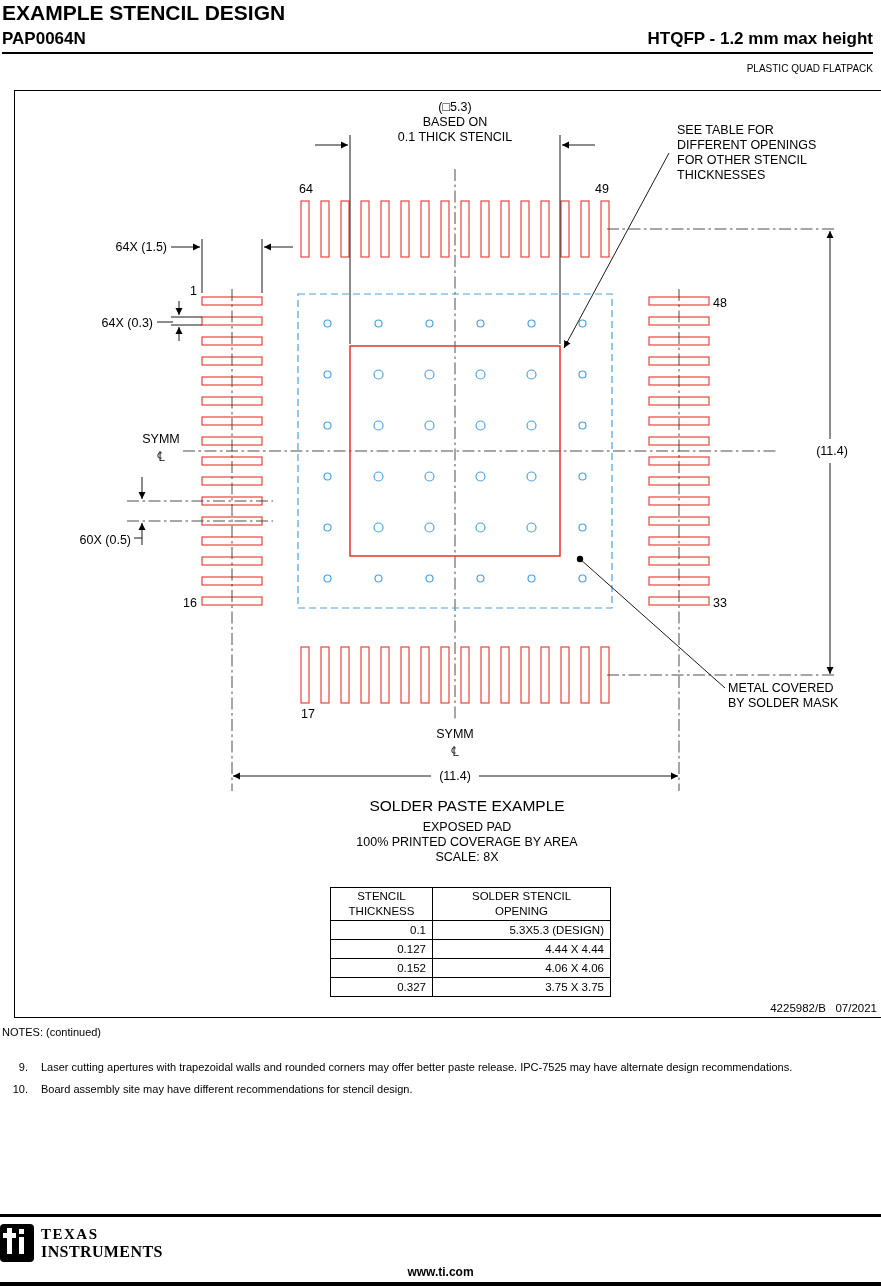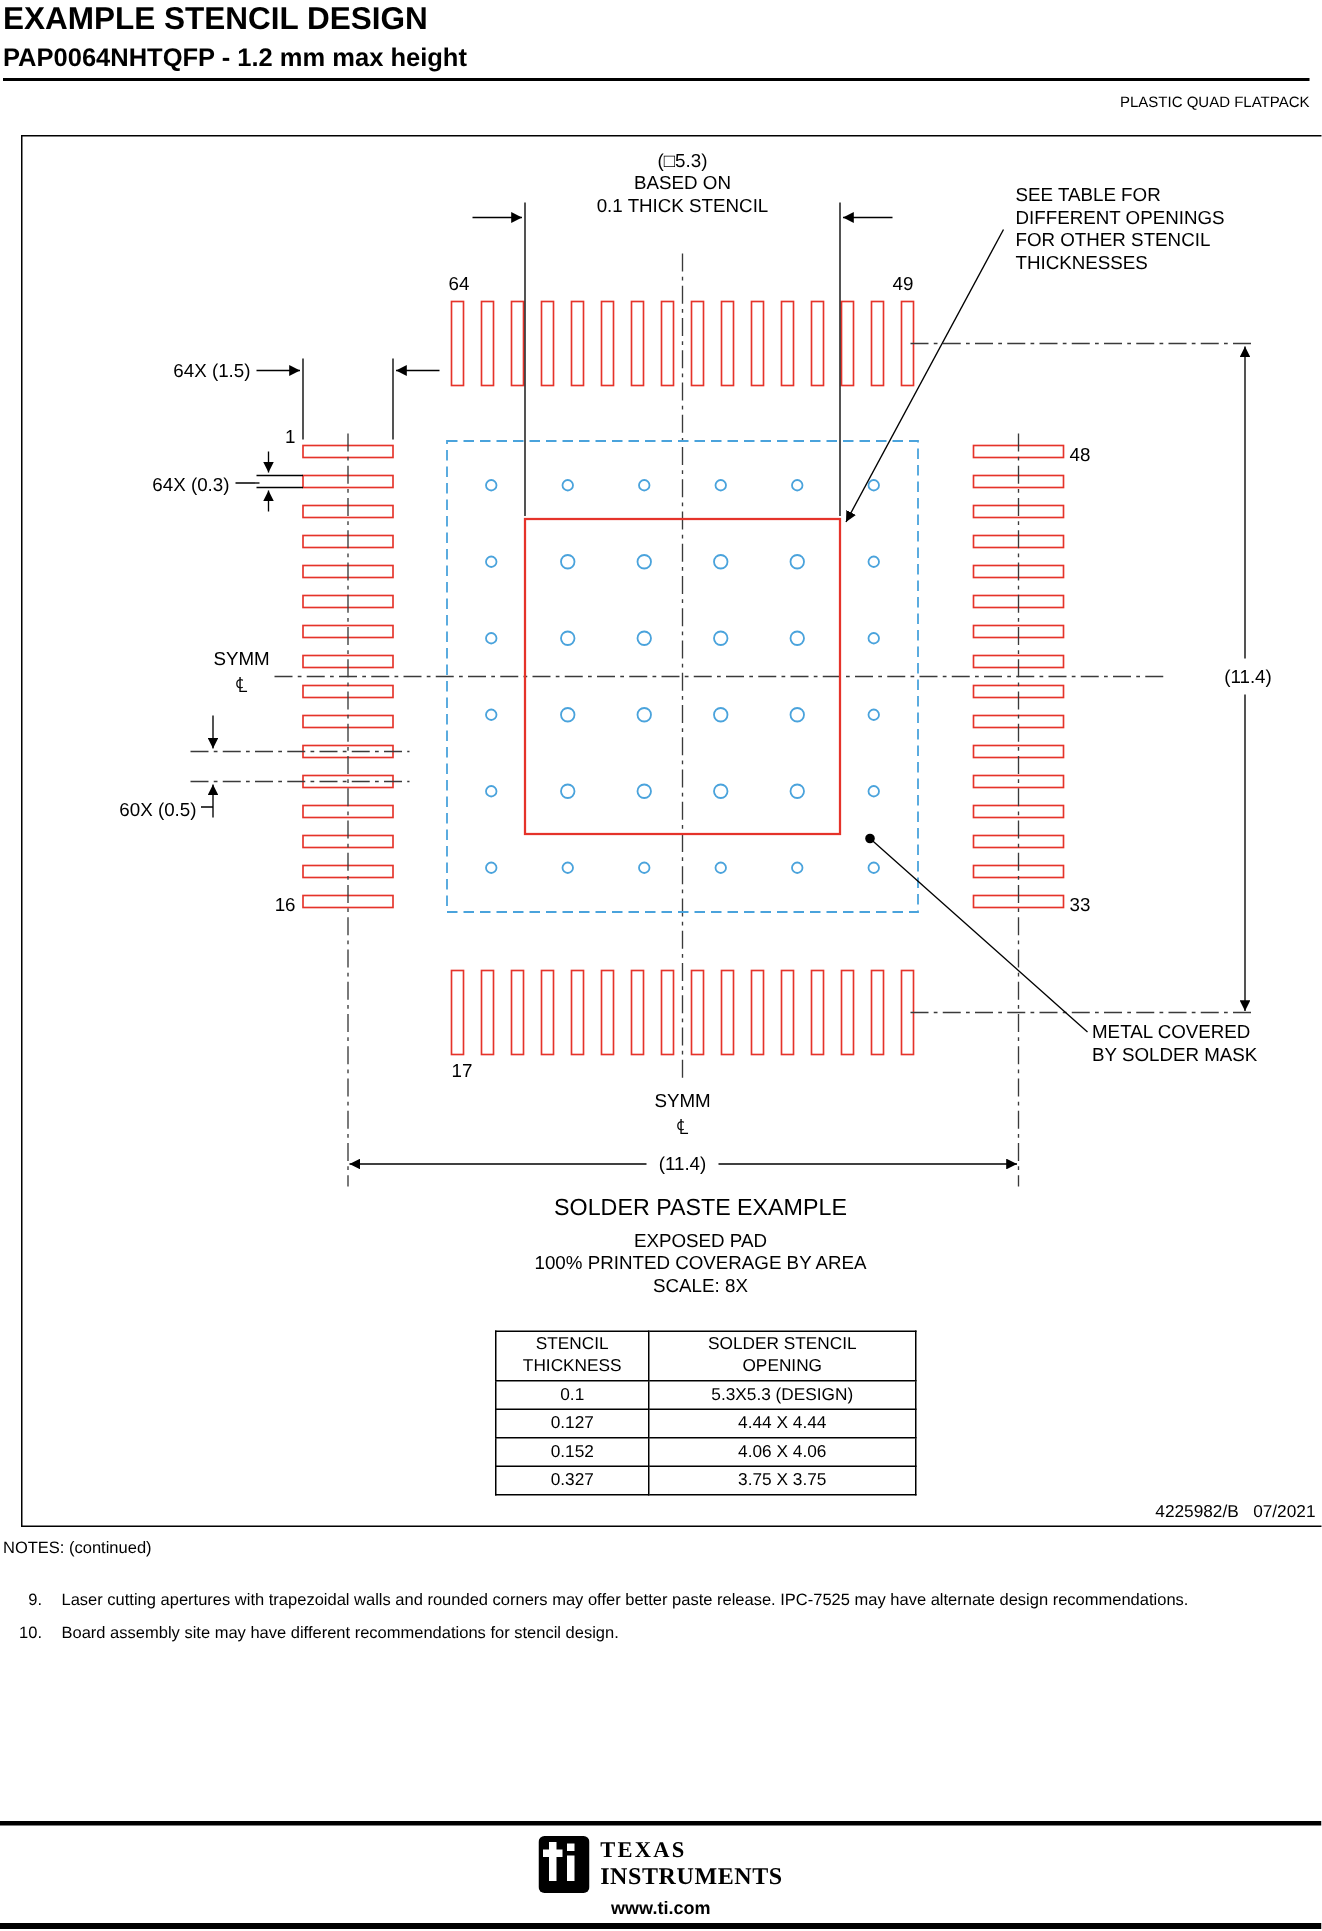--- a/index.html
+++ b/index.html
@@ -3,21 +3,21 @@
 <meta charset="utf-8">
 <style>
   html,body{margin:0;padding:0;}
   body{
     width:881px;height:1287px;position:relative;background:#fff;color:#000;
     font-family:"Liberation Sans",sans-serif;overflow:hidden;
   }
   
   .header{padding:2px 8px 0 2px;}
   .header .title{font-size:21px;font-weight:bold;line-height:1.05;}
-  .header .subrow{display:flex;justify-content:flex-start;align-items:flex-end;margin-top:5px;}
+  .header .subrow{display:flex;justify-content:space-between;align-items:flex-end;margin-top:5px;}
   .part-number{font-size:17px;font-weight:bold;}
   .pkg-desc{font-size:17px;font-weight:bold;}
   .rule{border-bottom:2.5px solid #000;margin-top:3px;}
   .pkg-type{text-align:right;font-size:10px;margin-top:9px;}
   
   .frame{position:absolute;left:14px;top:90px;width:870px;height:926px;border:1.6px solid #000;}
   .frame svg.drawing{position:absolute;left:0;top:0;width:100%;height:100%;}
   svg text{font-family:"Liberation Sans",sans-serif;font-size:12.5px;fill:#000;}
   svg text.cls{font-size:14px;}
   .pad{stroke:var(--pad-red);stroke-width:1.1;fill:#fff;}
@@ -27,32 +27,32 @@
   .cl{stroke:var(--line-dark);stroke-width:0.9;fill:none;stroke-dasharray:12 3.5 2.5 3.5;}
   .thin{stroke:#000;stroke-width:0.9;fill:none;}
   
   .caption{position:absolute;left:0;right:0;top:706px;text-align:center;transform:translateX(17px);}
   .caption .cap-title{font-size:15.5px;margin-bottom:5px;}
   .caption .cap-line{font-size:12.5px;line-height:15px;}
   
   table.stencil{position:absolute;left:315px;top:796px;border-collapse:collapse;font-size:11.5px;}
   table.stencil th,table.stencil td{border:1px solid #000;text-align:center;font-weight:normal;}
   table.stencil th{height:32px;line-height:1.3;padding:0 8px;}
-  table.stencil td{height:18px;padding:0 6px;}
+  table.stencil td{height:18px;padding:0 6px;text-align:right;}
   .docnum{position:absolute;right:8px;bottom:3px;font-size:11.5px;white-space:pre;}
   
   .notes{position:absolute;left:2px;top:1026px;width:876px;font-size:11px;}
   .notes-heading{margin-bottom:22px;}
   .note{display:flex;margin-bottom:7px;line-height:1.35;}
   .note-num{width:26px;text-align:right;flex:none;margin-right:13px;}
   .note-text{width:822px;}
   
   .footer{position:absolute;left:0;top:1214px;width:100%;}
   .footer-rule{border-top:3.5px solid #000;}
-  .brand{display:flex;justify-content:center;align-items:center;gap:7px;margin-top:7px;}
+  .brand{display:flex;align-items:center;gap:7px;margin-top:7px;}
   .brand-text{font-family:"Liberation Serif",serif;font-weight:bold;line-height:1;}
   .brand-top{font-size:15px;letter-spacing:1.5px;}
   .brand-bottom{font-size:16px;letter-spacing:0.4px;margin-top:2px;}
   .website{text-align:center;font-size:12px;font-weight:bold;margin-top:3px;}
   .bottom-bar{position:absolute;left:0;top:1282px;width:100%;height:4px;background:#000;}
 </style>
 </head>
 <body>
 
 <div class="header">

